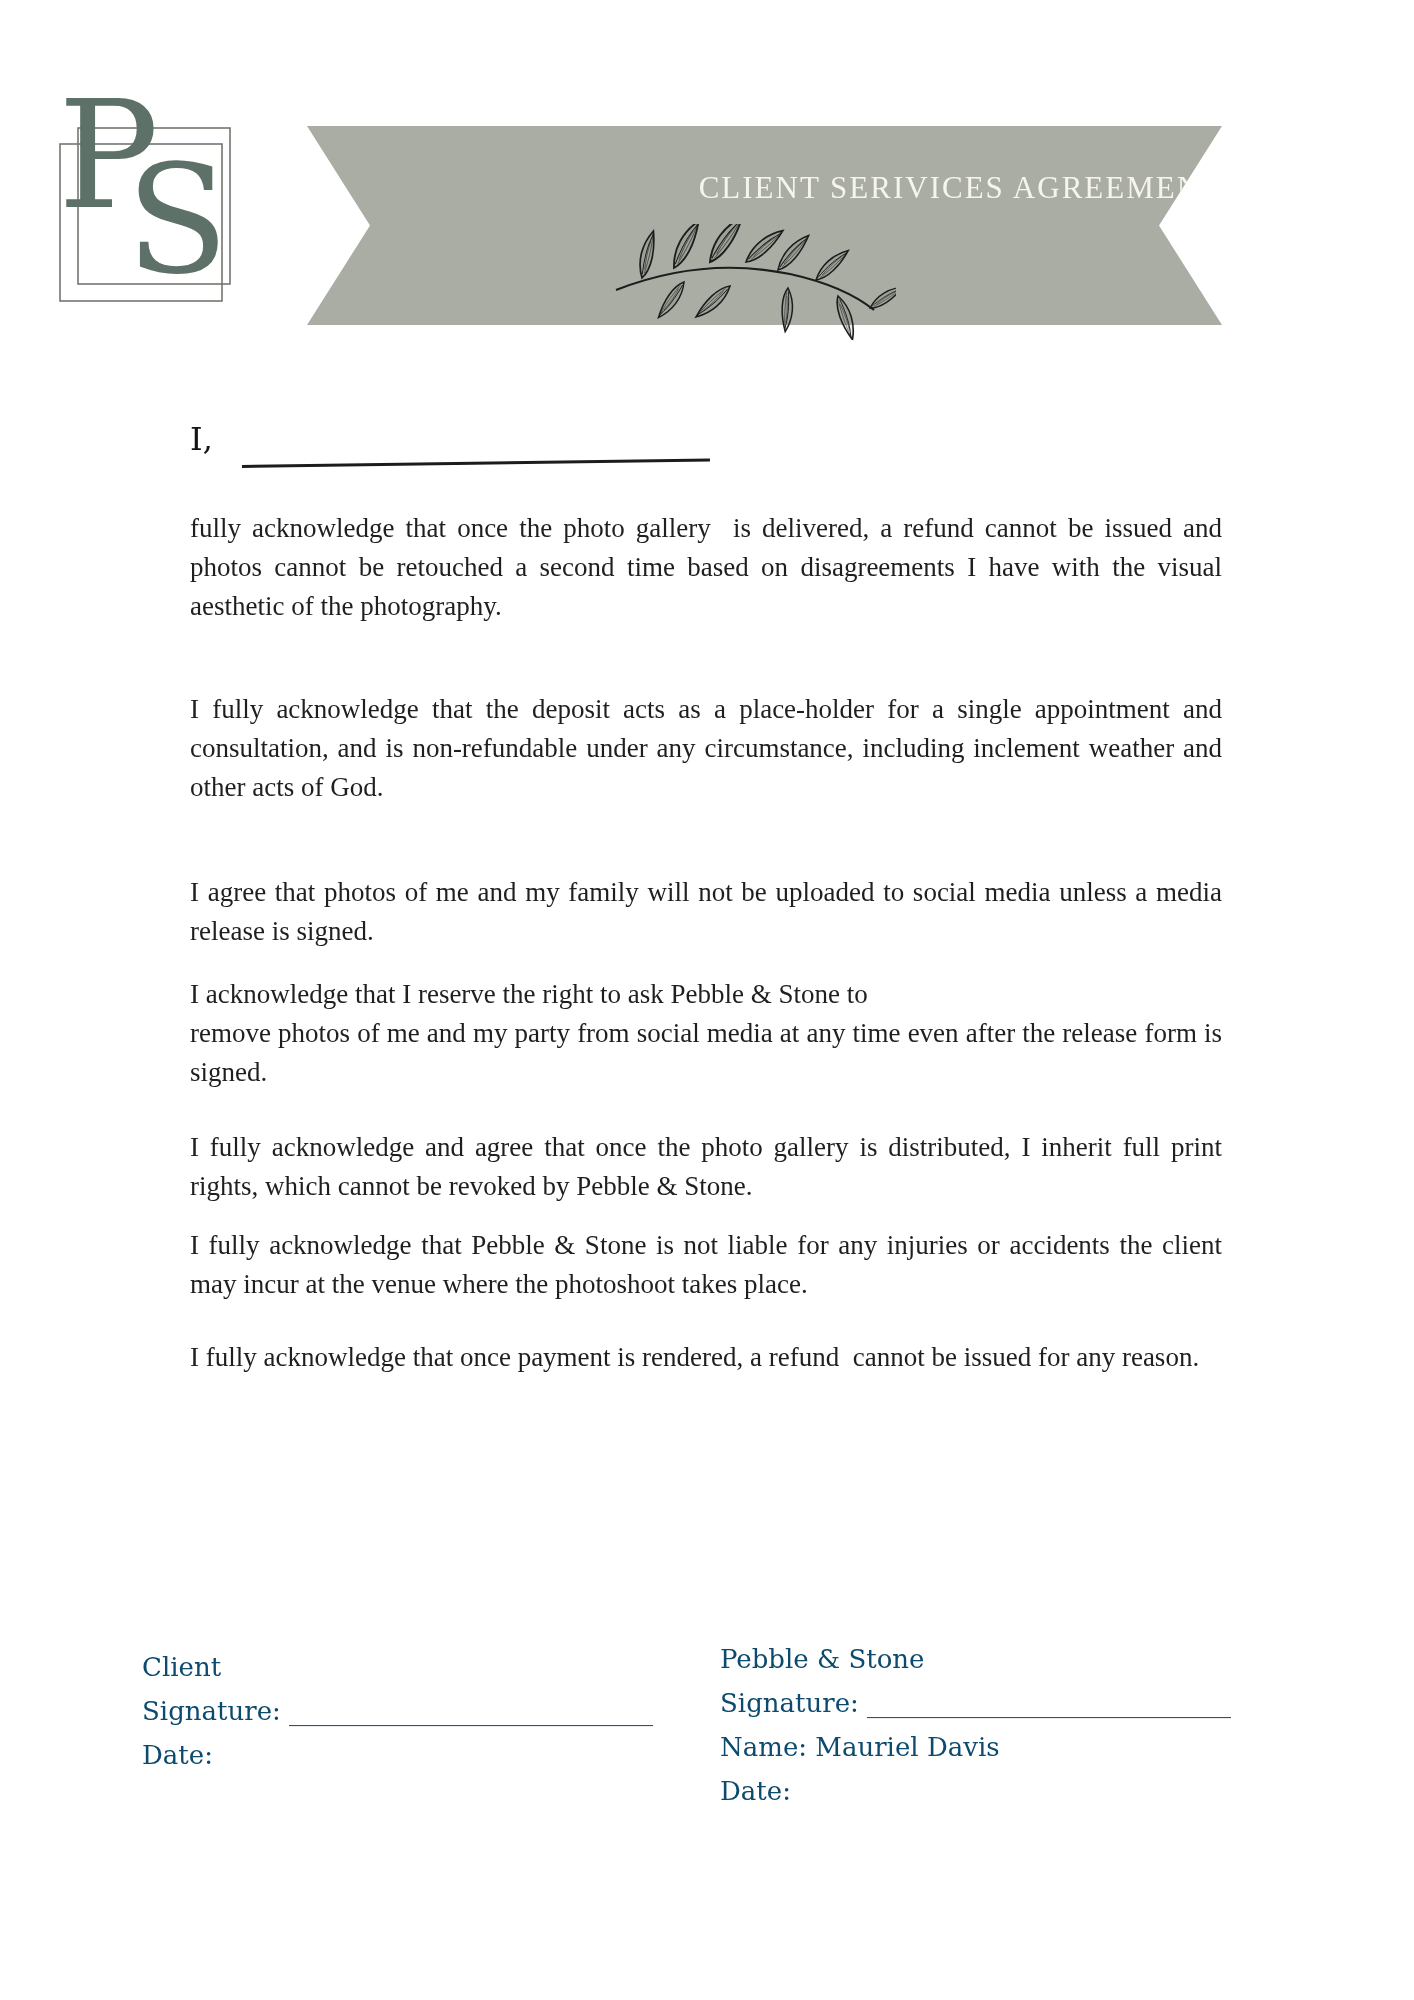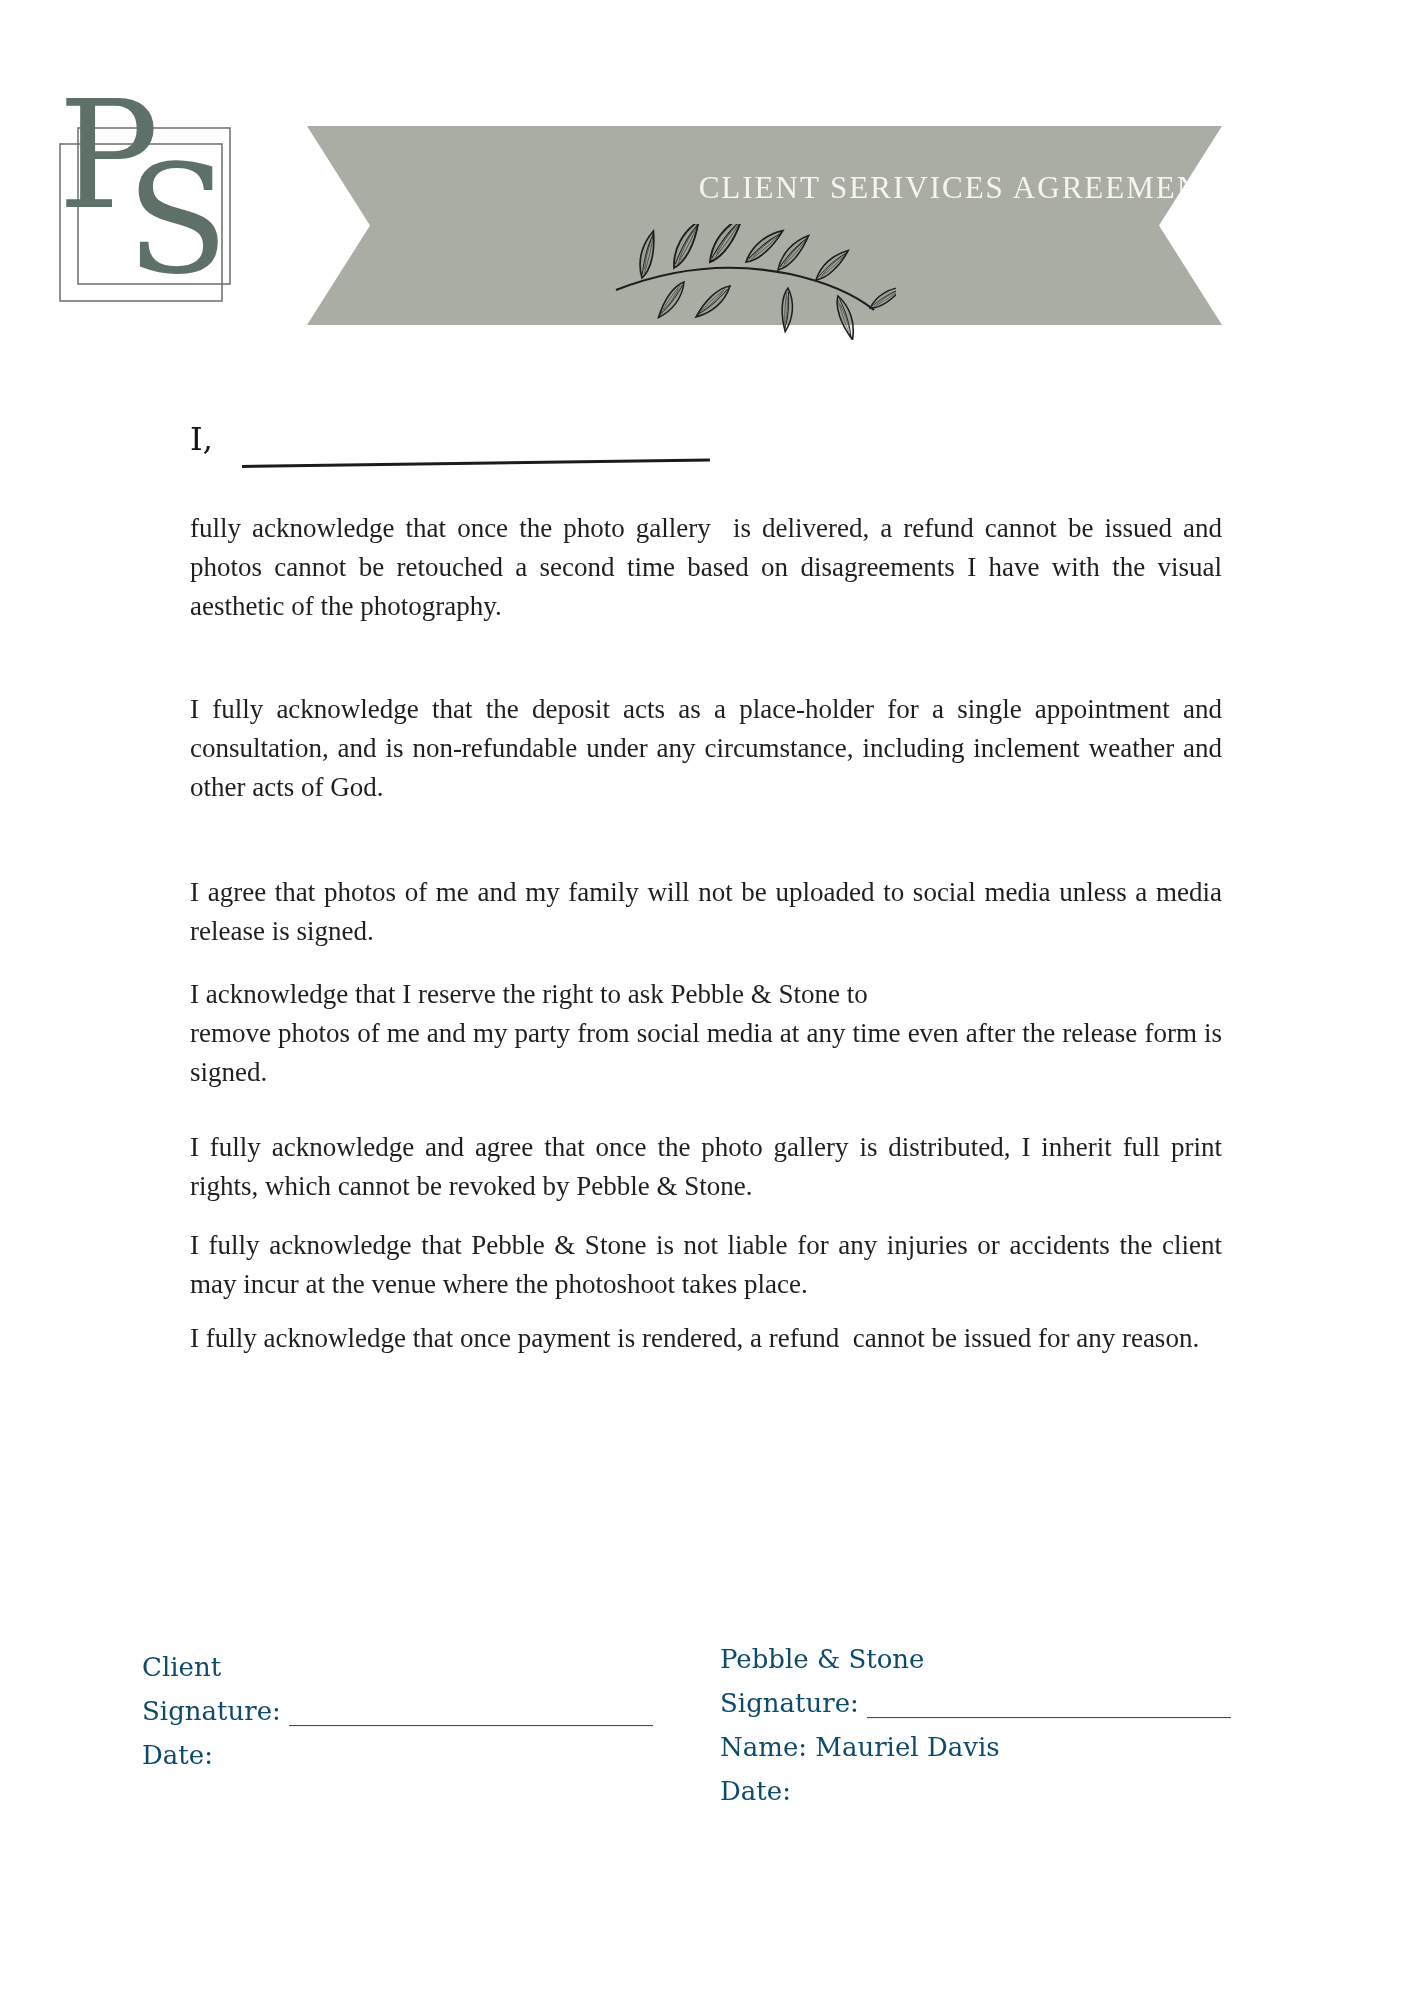--- a/index.html
+++ b/index.html
@@ -53,21 +53,21 @@
   }
   .para.large{font-size:29px;line-height:42px;}
   .para.prebreak{white-space:pre-line;}
   .p1{margin-top:51px;}
   .p2{margin-top:64px;}
   .p3{margin-top:65px;}
   .p4{margin-top:66px;}
   .p5{margin-top:24px;}
   .p6{margin-top:36px;}
   .p7{margin-top:20px;}
-  .p8{margin-top:15px;}
+  .p8{margin-top:34px;}
 
   
   .sig-col{
     position:absolute;width:580px;
     font-family:"DejaVu Serif", serif;
     font-size:26px;line-height:44px;color:#0c4a6e;
   }
   .sig-col.client{left:142px;top:1645px;}
   .sig-col.studio{left:720px;top:1637px;}
   .sig-line{white-space:nowrap;}

